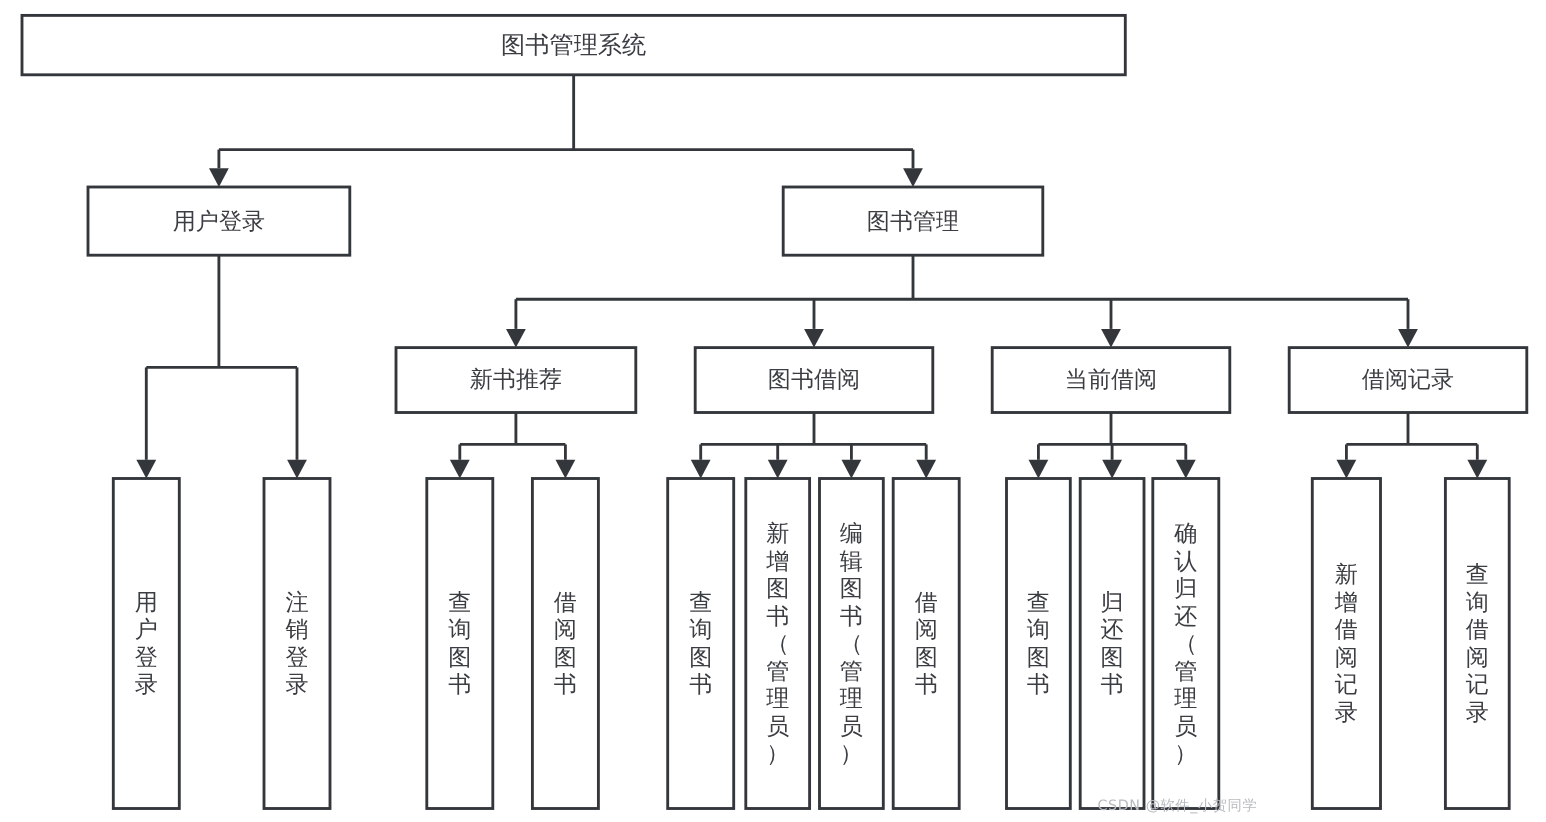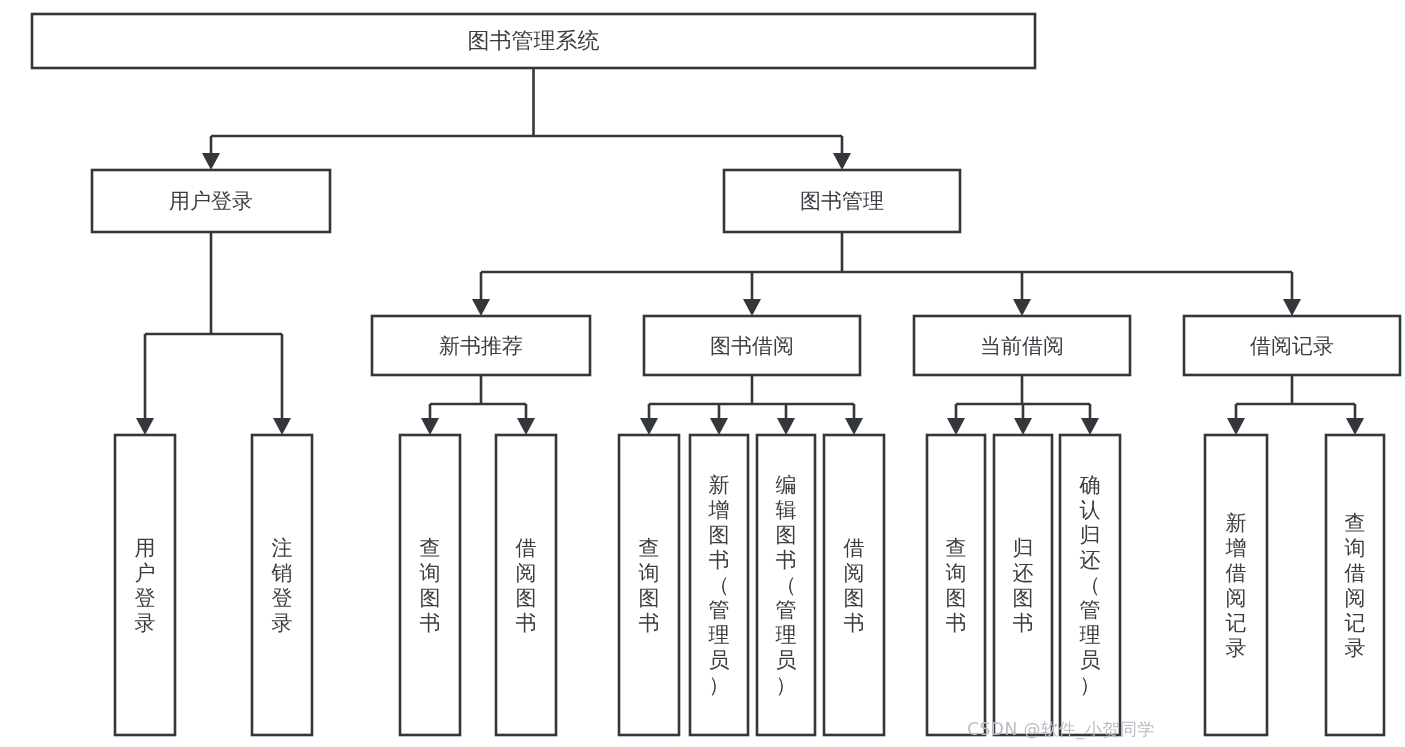--- a/index.html
+++ b/index.html
@@ -9,21 +9,21 @@
   }
   body {
     width: 1405px;
     height: 747px;
     font-family: "DejaVu Sans", "Liberation Sans", sans-serif;
     overflow: hidden;
     position: relative;
   }
   #diagram-root {
     position: absolute;
-    left: 12px;
+    left: 0;
     top: 0;
     width: 1155px;
     height: 747px;
   }
   svg.flow {
     display: block;
     width: 1405px;
     height: 747px;
   }
   .nodebox {
@@ -53,21 +53,21 @@
     fill: #3a3d42;
     font-family: "DejaVu Sans", "Liberation Sans", sans-serif;
     font-size: 21px;
     text-anchor: middle;
   }
   .watermark {
     position: absolute;
     right: 12px;
     bottom: 6px;
     font-family: "DejaVu Sans", "Liberation Sans", sans-serif;
-    font-size: 17px;
+    font-size: 13px;
     color: #b9bcc0;
     white-space: nowrap;
     letter-spacing: 0.5px;
     pointer-events: none;
   }
 </style>
 </head>
 <body>
 
 <div id="diagram-root">

